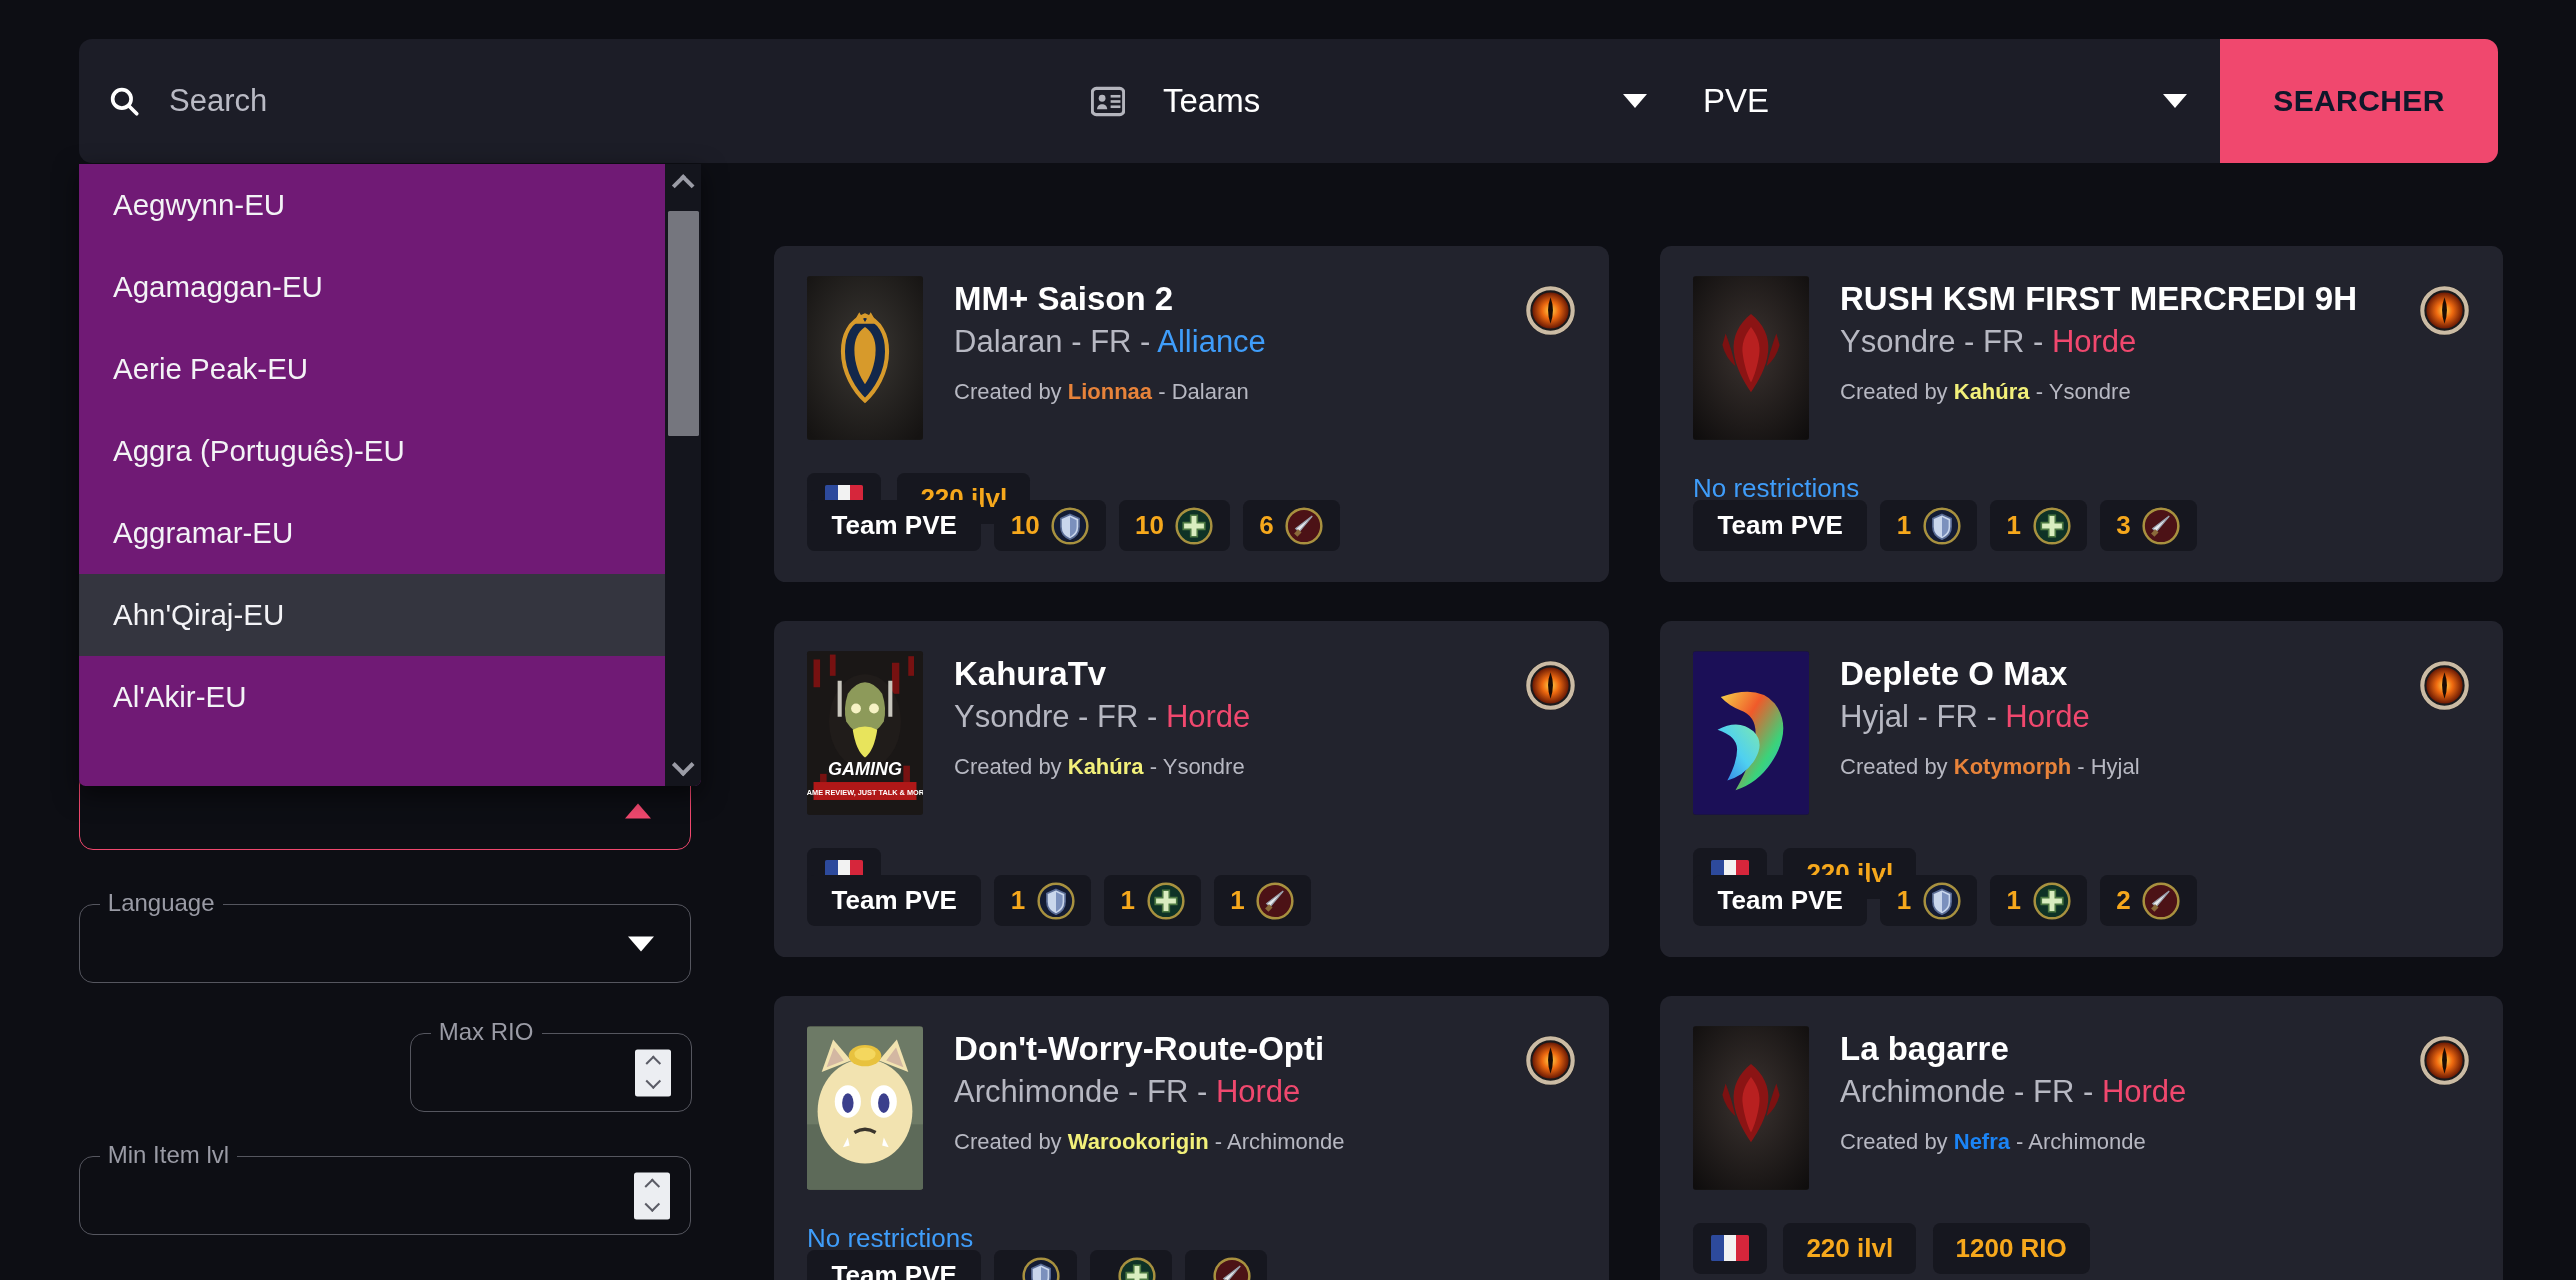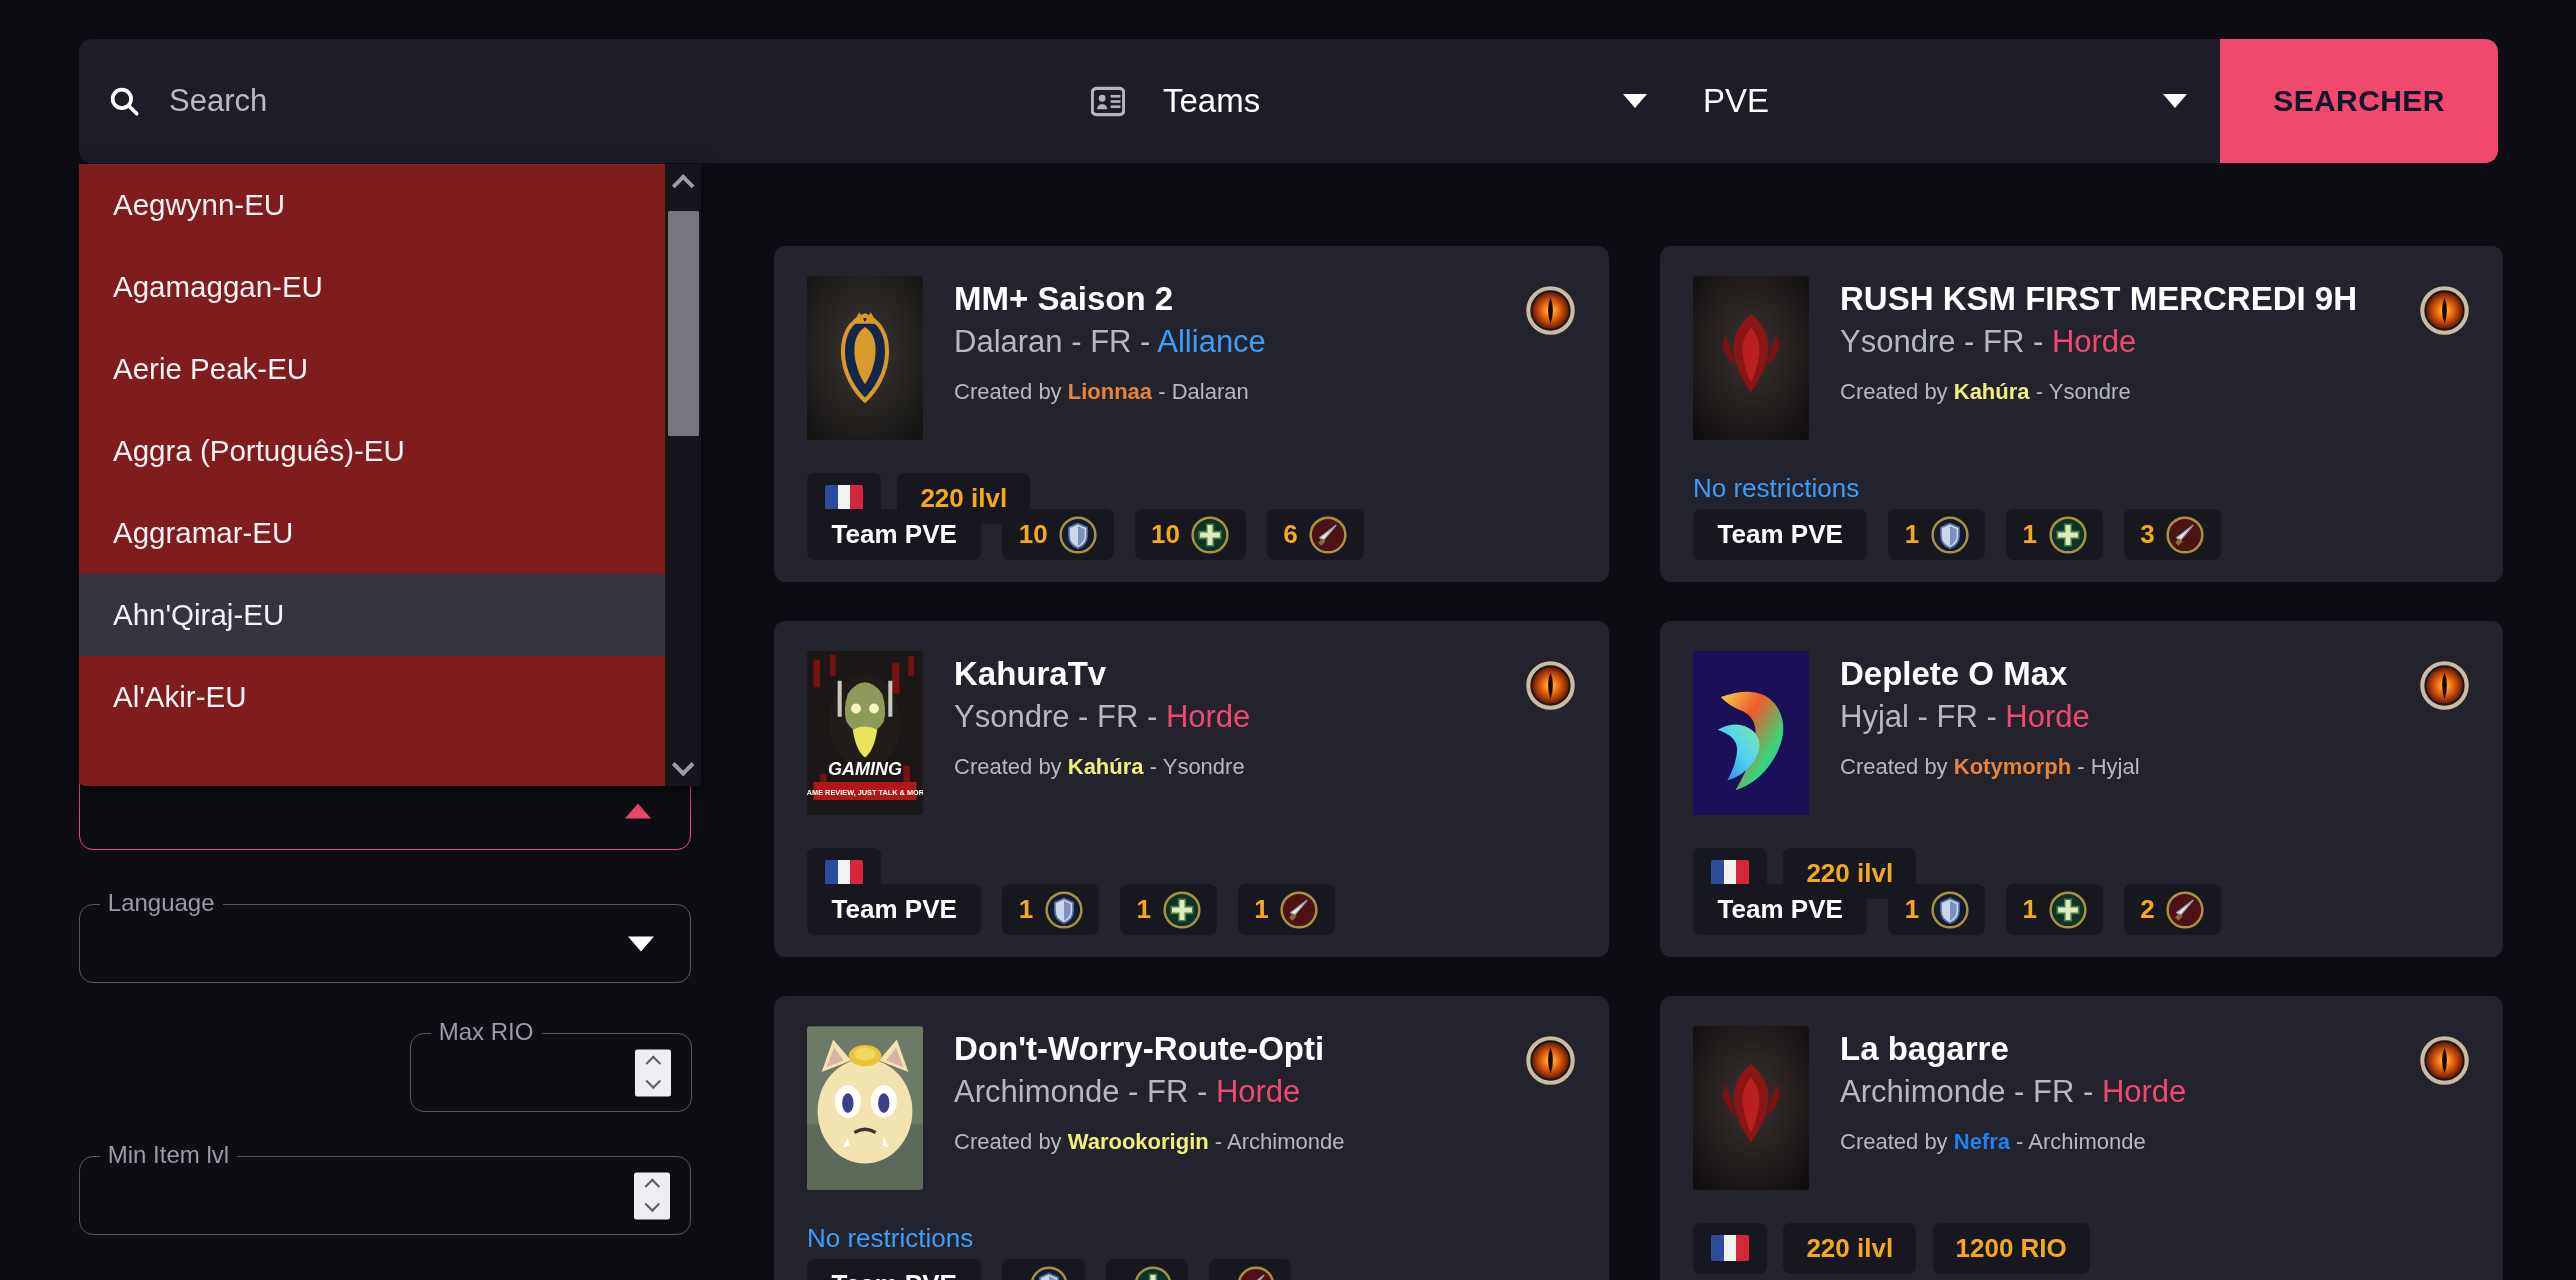--- a/index.html
+++ b/index.html
@@ -75,21 +75,21 @@
     position: absolute;
     left: 79px; top: 164px;
     width: 647px; height: 1117px;
   }
 
   
   .dropdown-panel {
     position: absolute;
     left: 0; top: 0;
     width: 622px; height: 622px;
-    background: #7f1d1d;
+    background: #701a75;
     border-radius: 0 0 6.5px 6.5px;
     z-index: 40;
     box-shadow: 0 8.2px 24.6px rgba(0,0,0,0.55);
     overflow: hidden;
   }
   .dropdown-list { position: absolute; left: 0; top: 0; right: 36px; top: 0; }
   .dd-item {
     height: 82px;
     display: flex; align-items: center;
     padding-left: 34px;
@@ -227,22 +227,22 @@
     font-size: 26px; font-weight: bold; color: #f6a81c; text-align: center;
   }
   .tag.flag { padding: 0 18px; }
   .flag-fr { width: 38px; height: 26px; display: flex; border-radius: 1.6px; overflow: hidden; }
   .flag-fr i { flex: 1 1 auto; display: block; height: 100%; }
   .flag-fr .b { background: #2d4a9c; }
   .flag-fr .w { background: #f2f2f2; }
   .flag-fr .r { background: #d6263b; }
 
   .role-row {
-    display: flex; gap: 21px;
-    position: absolute; left: 33px; bottom: 22px;
+    display: flex; gap: 13px;
+    position: absolute; left: 33px; bottom: 31px;
   }
   .role-chip {
     background: #16171f;
     border-radius: 7.4px;
     height: 51px;
     display: flex; align-items: center;
     padding: 0 16.4px;
     gap: 11.5px;
   }
   .role-chip.label { padding: 0 24.6px; }

